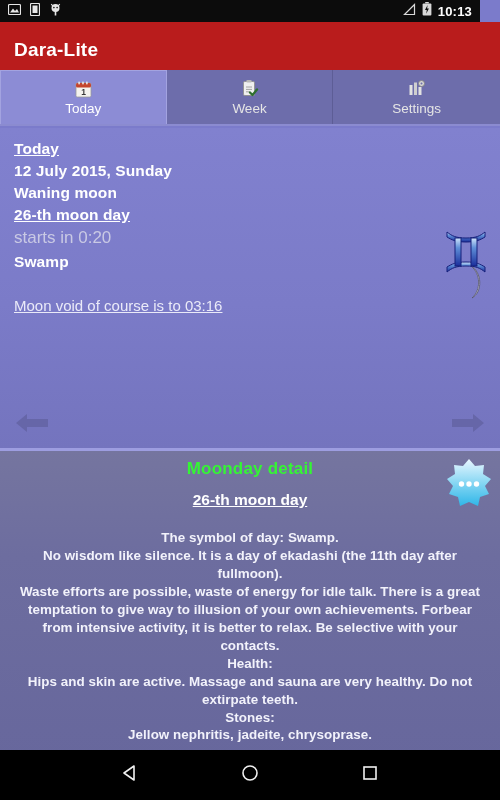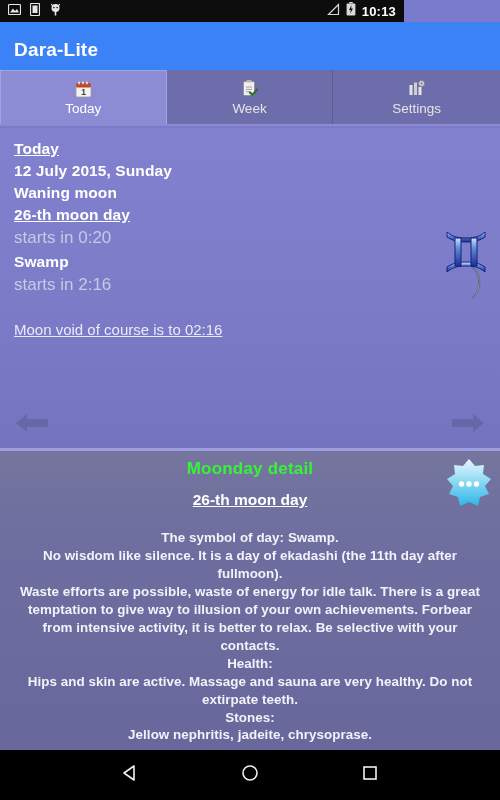--- a/index.html
+++ b/index.html
@@ -16,21 +16,21 @@
     width: 500px;
     height: 800px;
     overflow: hidden;
     background: #7b7bcb;
   }
 
   
   .statusbar {
     position: absolute;
     top: 0; left: 0;
-    width: 404px;
+    width: 480px;
     height: 22px;
     background: #0c0c0c;
     display: flex;
     align-items: center;
     justify-content: space-between;
     padding: 0 8px;
     box-sizing: border-box;
   }
   .sb-left { display: flex; align-items: center; gap: 9px; }
   .sb-right { display: flex; align-items: center; gap: 6px; }
@@ -42,21 +42,21 @@
     line-height: 1;
   }
   .sb-ico { display: block; }
 
   
   .titlebar {
     position: absolute;
     top: 22px; left: 0;
     width: 500px;
     height: 56px;
-    background: #3b82f6;
+    background: #b91c1c;
     display: flex;
     align-items: center;
     padding-left: 14px;
     box-sizing: border-box;
   }
   .apptitle {
     color: #ffffff;
     font-size: 19px;
     font-weight: bold;
     letter-spacing: 0.2px;
@@ -347,22 +347,21 @@
   </div>
 
   <div class="toppanel">
 
     <div class="line link">Today</div>
     <div class="line">12 July 2015, Sunday</div>
     <div class="line">Waning moon</div>
     <div class="line link">26-th moon day</div>
     <div class="sub">starts in 0:20</div>
     <div class="line">Swamp</div>
-    <div class="sub">starts in 2:16</div>
-    <div class="voc">Moon void of course is to 02:16</div>
+    <div class="voc">Moon void of course is to 03:16</div>
 
     <span class="moon-crescent">
       <svg width="30" height="36" viewBox="0 0 30 36">
         <path d="M9 2 C20 8 21 28 10 34 C19 26 19 10 9 2 Z" fill="#d8d8e4" stroke="#55556a" stroke-width="0.8"></path>
       </svg>
     </span>
 
     <span class="zodiac">
       <svg width="52" height="52" viewBox="0 0 52 52">
         <defs>

